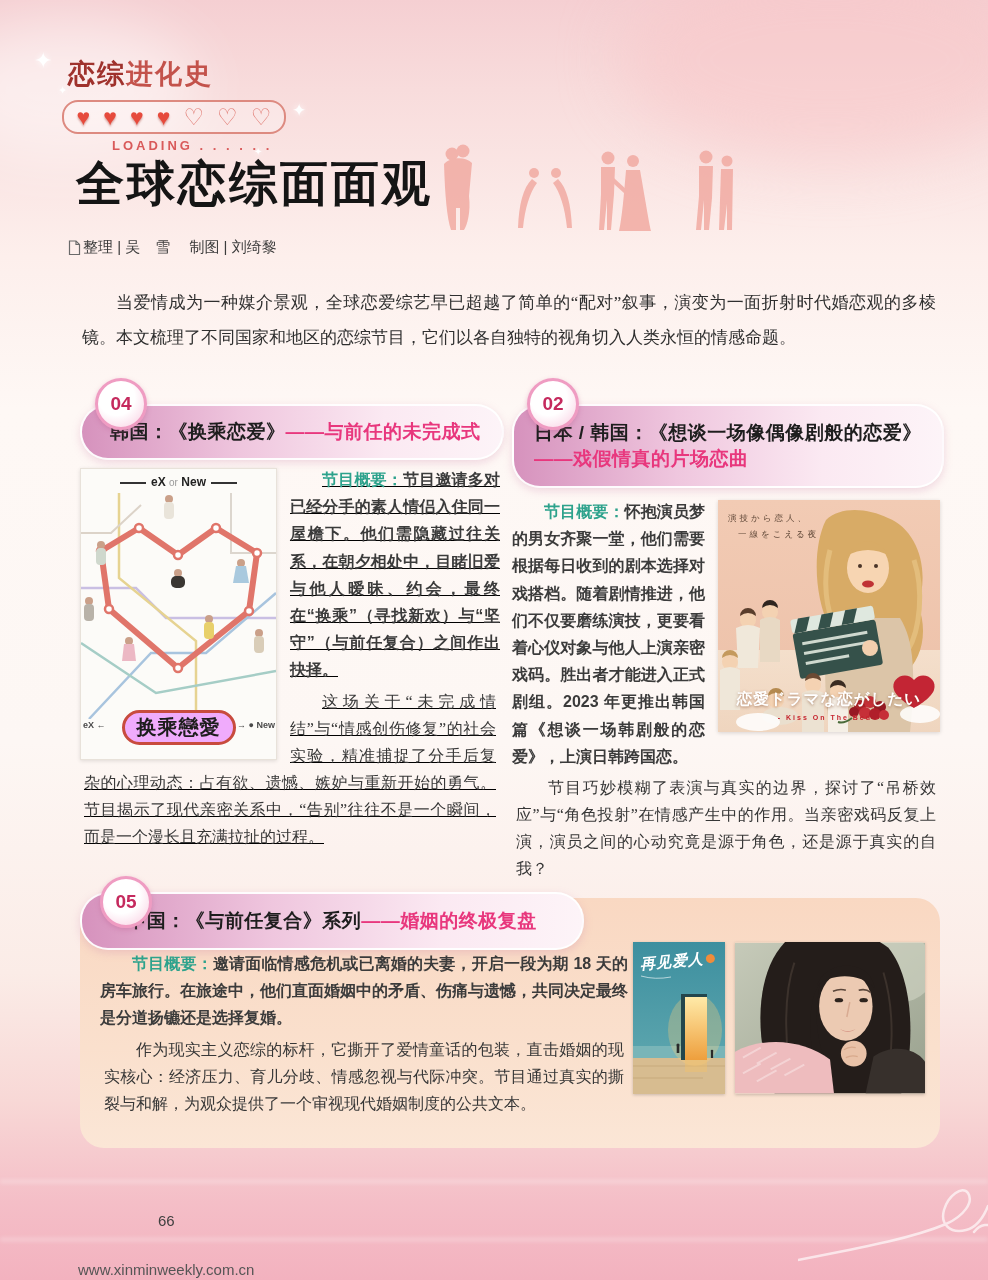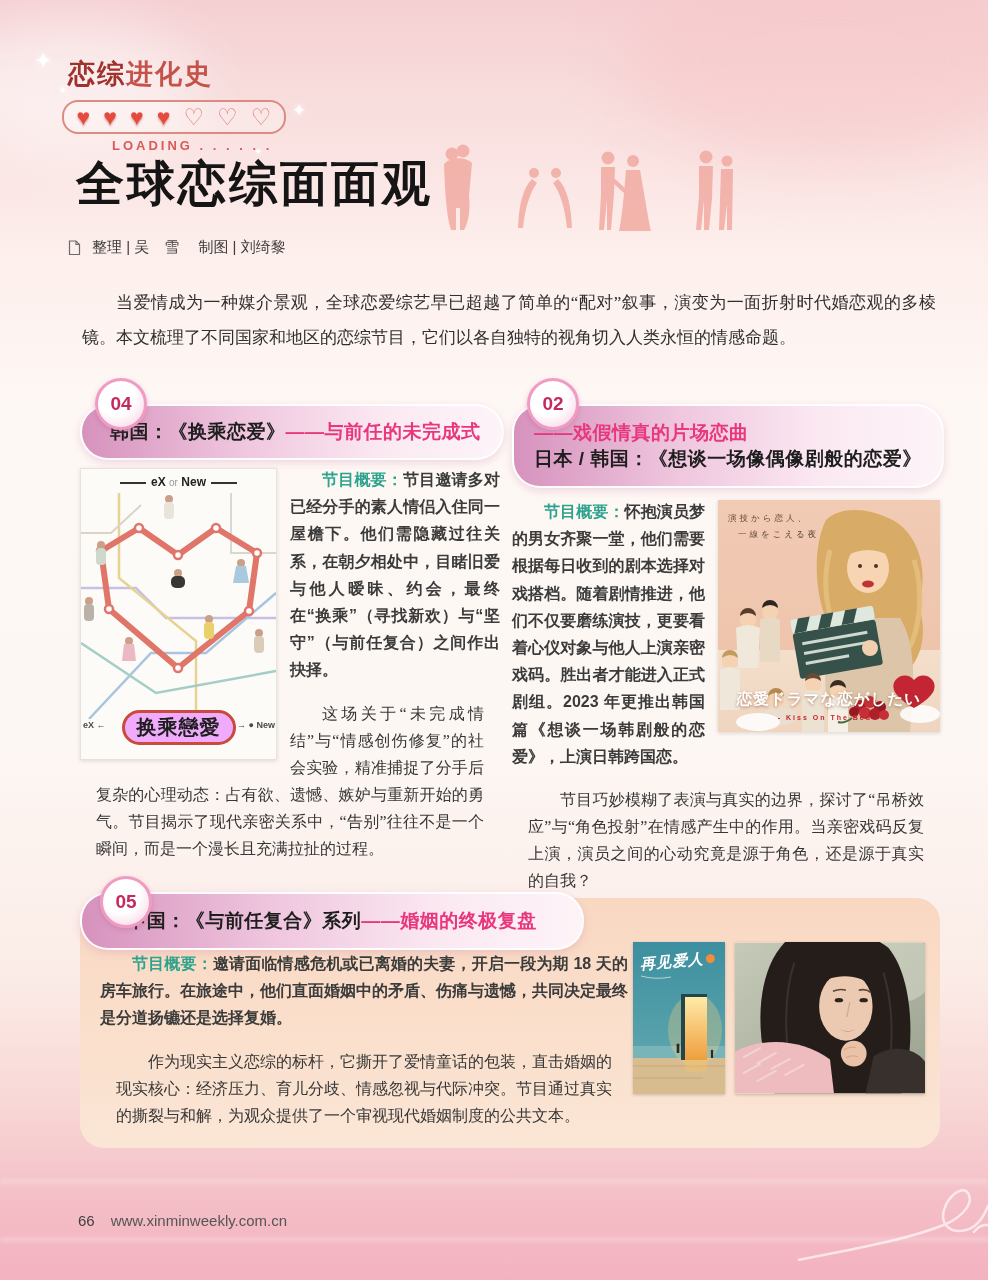--- a/index.html
+++ b/index.html
@@ -16,41 +16,41 @@
   .loadbar{position:absolute;left:62px;top:100px;width:208px;height:30px;border:2px solid #dd8a80;
     border-radius:16px;display:flex;align-items:center;justify-content:space-around;padding:0 6px;background:rgba(255,255,255,.25);}
   .heart{font-size:23px;line-height:1;}
   .heart.filled{color:#e64a3c;text-shadow:0 2px 2px rgba(150,20,10,.35);}
   .heart.empty{color:#e07a72;}
   .loading-label{position:absolute;left:112px;top:138px;font-size:13px;font-weight:700;color:#d95a5a;letter-spacing:3px;}
 
   .main-title{position:absolute;left:76px;top:152px;font-family:"Liberation Serif",serif;
     font-size:48px;font-weight:900;color:#151515;letter-spacing:3px;}
   .couples{position:absolute;left:420px;top:138px;}
-  .byline{position:absolute;left:68px;top:238px;font-size:15px;color:#3c3c3c;display:flex;align-items:center;gap:11px;}
+  .byline{position:absolute;left:68px;top:238px;font-size:15px;color:#3c3c3c;display:flex;align-items:center;gap:2px;}
   .intro{position:absolute;left:68px;top:272px;width:854px;font-family:"Liberation Serif",serif;
     font-size:17px;line-height:2.05;color:#2f2f2f;text-align:justify;text-indent:2em;margin:14px;}
 
   
   .badge{position:absolute;width:46px;height:46px;border-radius:50%;z-index:5;
     background:radial-gradient(circle at 40% 35%,#ffffff 45%,#fbdeeb 80%,#f6c6dd 100%);
     border:3px solid #ef9cc2;box-shadow:0 2px 5px rgba(190,90,140,.35);
     display:flex;align-items:center;justify-content:center;font-weight:800;font-size:19px;color:#c52a5e;}
   .pill{position:absolute;border-radius:28px;border:2px solid rgba(255,255,255,.95);
     background:linear-gradient(90deg,#d692bd 0%,#efc6de 38%,#fbe9f2 72%,#fdf4f8 100%);
     box-shadow:0 3px 8px rgba(205,130,170,.28);display:flex;flex-direction:column;justify-content:center;}
   .pill .line{padding-left:22px;font-size:19px;font-weight:800;letter-spacing:.5px;}
   .pill .black{color:#1e1e1e;}
   .pill .pink{color:#e8377d;}
   .sec01-title .line{padding-left:28px;}
 
   .sec-body{position:absolute;}
   .summary{font-weight:700;font-size:16px;line-height:1.7;color:#3b3b3b;text-align:justify;text-indent:2em;margin:0;}
   .summary .label{color:#2da28c;}
-  .bodytext{font-family:"Liberation Serif",serif;font-size:16px;line-height:1.7;color:#373737;text-align:justify;text-indent:2em;margin:16px;}
+  .bodytext{font-family:"Liberation Serif",serif;font-size:16px;line-height:1.7;color:#373737;text-align:justify;text-indent:2em;margin:4px;}
 
   
   .poster1{float:left;width:195px;height:290px;margin:2px 13px 4px 0;background:#fcfbf8;
     border:1px solid #e8e2da;position:relative;box-shadow:0 1px 4px rgba(0,0,0,.12);}
   .p1-top{position:absolute;top:6px;width:100%;text-align:center;font-size:12px;color:#222;}
   .p1-top .dash{display:inline-block;width:26px;height:2px;background:#333;vertical-align:middle;margin:0 5px;}
   .p1-ex,.p1-new{font-weight:900;}
   .p1-or{color:#999;font-size:10px;}
   .p1-map{position:absolute;top:24px;left:0;}
   .p1-bottom{position:absolute;bottom:14px;width:100%;text-align:center;}
@@ -76,21 +76,21 @@
   .c3-text{position:absolute;left:20px;top:52px;width:528px;}
   .poster3{position:absolute;left:553px;top:44px;width:92px;height:152px;overflow:hidden;
     box-shadow:0 1px 3px rgba(0,0,0,.2);}
   .p3-title{position:absolute;top:10px;left:7px;transform:rotate(-5deg);font-family:"Liberation Serif",serif;
     font-style:italic;font-weight:700;font-size:15px;color:#fff;letter-spacing:1px;white-space:nowrap;}
   .p3-sun{display:inline-block;width:9px;height:9px;border-radius:50%;background:#f08c3a;margin-left:2px;}
   .photo-woman{position:absolute;left:655px;top:44px;width:190px;height:152px;overflow:hidden;
     box-shadow:0 1px 3px rgba(0,0,0,.2);}
 
   
-  .footer{position:absolute;left:78px;top:1212px;font-size:15px;color:#3f3f3f;display:flex;gap:16px;align-items:center;}
+  .footer{position:absolute;left:78px;top:1212px;font-size:15px;color:#3f3f3f;display:flex;gap:32px;align-items:center;flex-direction:column;}
   .footer .site{color:#555;}
   .swash{position:absolute;right:0;bottom:0;}
   .band{position:absolute;left:0;width:100%;height:3px;background:rgba(255,255,255,.35);filter:blur(2px);}
 </style>
 </head>
 <body>
 
 <div class="page">
 
   <div class="glow" style="left:620px;top:-40px;width:420px;height:200px;background:rgba(248,198,200,.55);"></div>
@@ -147,21 +147,21 @@
     </svg>
     <span>整理 | 吴　雪　 制图 | 刘绮黎</span>
   </div>
 
   <p class="intro">当爱情成为一种媒介景观，全球恋爱综艺早已超越了简单的“配对”叙事，演变为一面折射时代婚恋观的多棱镜。本文梳理了不同国家和地区的恋综节目，它们以各自独特的视角切入人类永恒的情感命题。</p>
 
   <div class="badge" style="left:95px;top:378px;">04</div>
   <div class="pill sec01-title" style="left:80px;top:404px;width:420px;height:52px;">
     <div class="line"><span class="black">韩国：《换乘恋爱》</span><span class="pink">——与前任的未完成式</span></div>
   </div>
-  <div class="sec-body" style="left:80px;top:466px;width:420px;">
+  <div class="sec-body" style="left:80px;top:466px;width:420px;text-decoration:underline;">
     <div class="poster1">
       <div class="p1-top">
         <span class="dash"></span><span class="p1-ex">eX</span> <span class="p1-or">or</span> <span class="p1-new">New</span><span class="dash"></span>
       </div>
       <svg class="p1-map" width="195" height="226" viewBox="0 0 195 226">
         <polyline points="0,95 55,95 85,125 195,125" fill="none" stroke="#c9bfe3" stroke-width="2.5"></polyline>
         <polyline points="8,226 70,160 125,160 195,100" fill="none" stroke="#a8c4de" stroke-width="2.5"></polyline>
         <polyline points="38,0 38,85 115,148 115,226" fill="none" stroke="#e6d391" stroke-width="2.5"></polyline>
         <polyline points="0,150 75,200 195,178" fill="none" stroke="#a5cdc6" stroke-width="2.5"></polyline>
         <polyline points="150,0 150,60 195,60" fill="none" stroke="#dcd6ce" stroke-width="2"></polyline>
@@ -217,22 +217,22 @@
         <span class="p1-pill">换乘戀愛</span>
         <span class="p1-right">→ ● New</span>
       </div>
     </div>
     <p class="summary"><span class="label">节目概要：</span><span>节目邀请多对已经分手的素人情侣入住同一屋檐下。他们需隐藏过往关系，在朝夕相处中，目睹旧爱与他人暧昧、约会，最终在“换乘”（寻找新欢）与“坚守”（与前任复合）之间作出抉择。</span></p>
     <p class="bodytext">这场关于“未完成情结”与“情感创伤修复”的社会实验，精准捕捉了分手后复杂的心理动态：占有欲、遗憾、嫉妒与重新开始的勇气。节目揭示了现代亲密关系中，“告别”往往不是一个瞬间，而是一个漫长且充满拉扯的过程。</p>
   </div>
 
   <div class="badge" style="left:527px;top:378px;">02</div>
   <div class="pill" style="left:512px;top:404px;width:428px;height:80px;">
+    <div class="line black" style="padding-left:20px;">日本 / 韩国：《想谈一场像偶像剧般的恋爱》</div>
     <div class="line pink" style="padding-left:20px;">——戏假情真的片场恋曲</div>
-    <div class="line black" style="padding-left:20px;">日本 / 韩国：《想谈一场像偶像剧般的恋爱》</div>
   </div>
   <div class="sec-body" style="left:512px;top:498px;width:428px;">
     <div class="poster2">
       <svg width="222" height="232" viewBox="0 0 222 232">
         <defs>
           <linearGradient id="p2bg" x1="0" y1="0" x2="0" y2="1">
             <stop offset="0" stop-color="#f2cbb4"></stop>
               <stop offset="1" stop-color="#ecc0a8"></stop>
           </linearGradient>
           <linearGradient id="p2bed" x1="0" y1="0" x2="0" y2="1">

